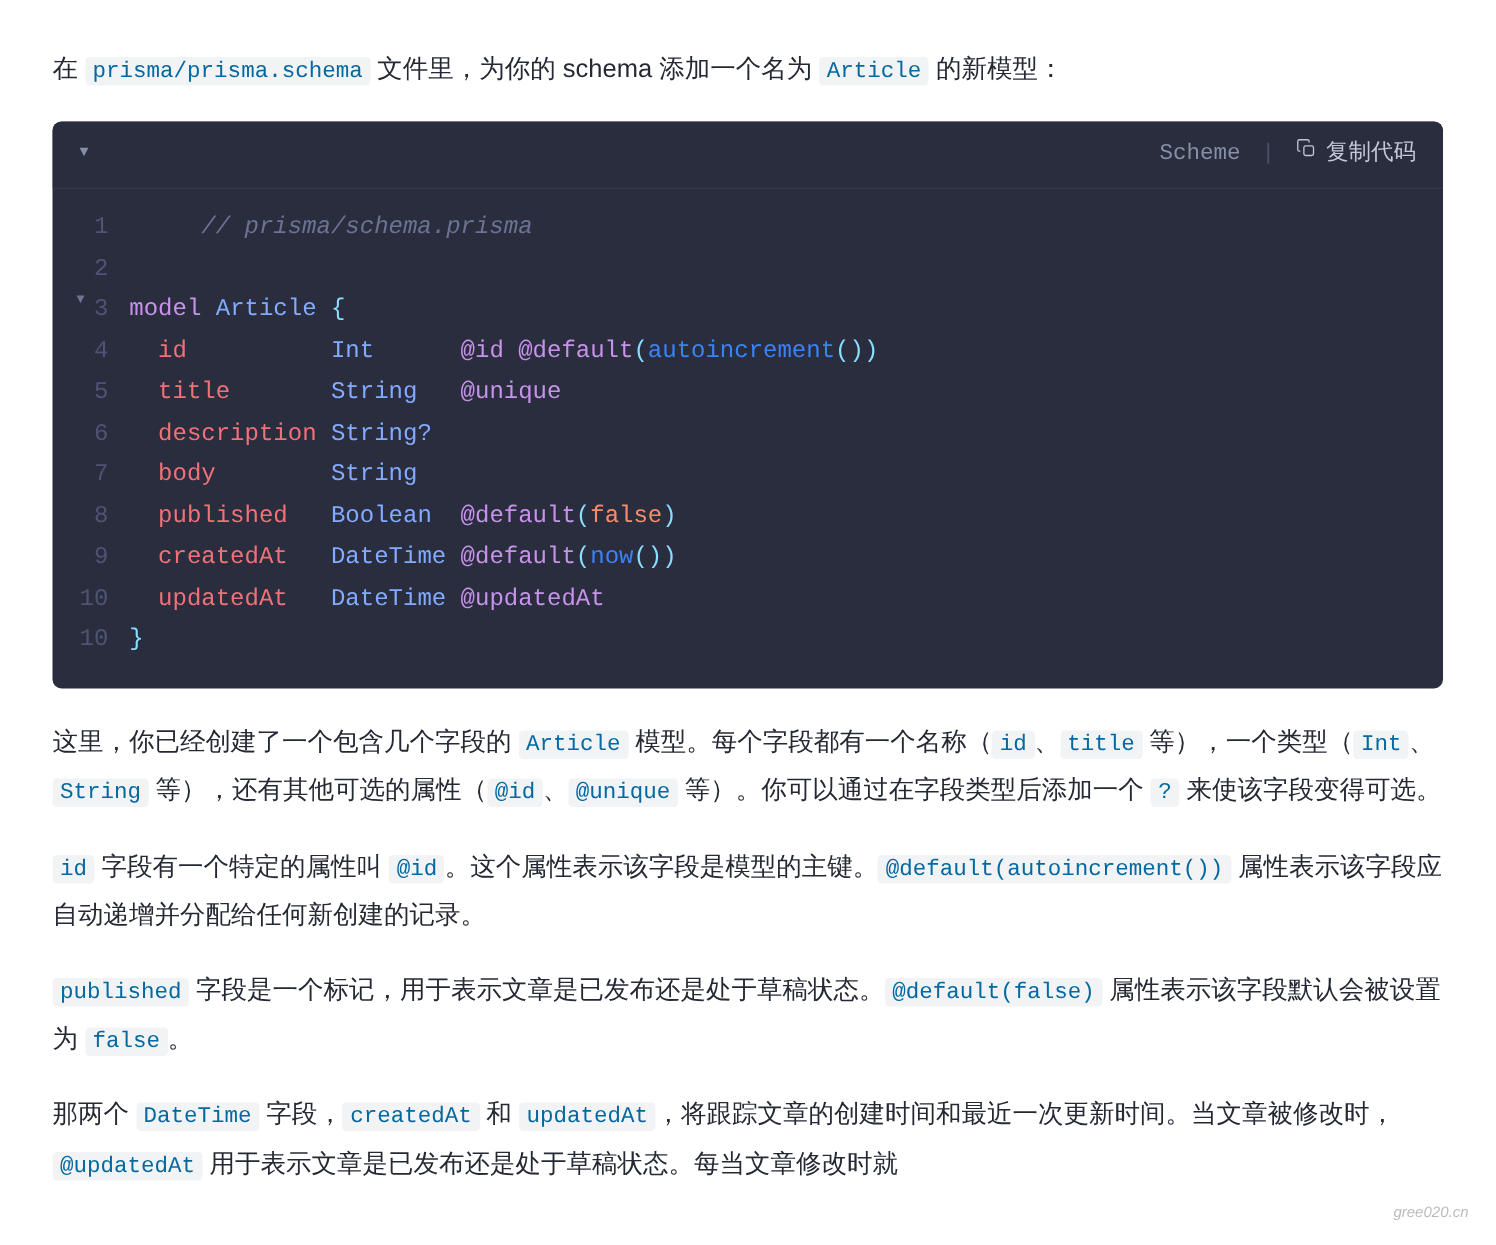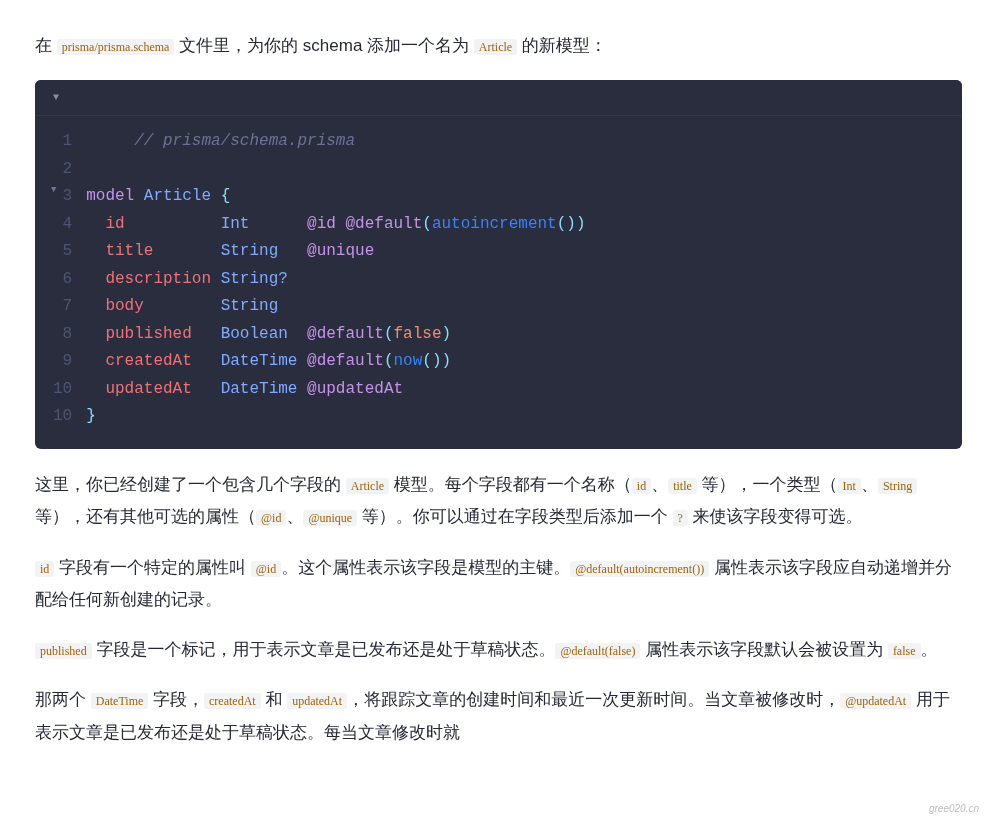--- a/index.html
+++ b/index.html
@@ -17,23 +17,23 @@
       width: 997px;
     }
     .paragraph {
       margin-bottom: 18px;
       font-size: 17px;
     }
     .inline-code {
       background: #f2f3f5;
       border-radius: 3px;
       padding: 1px 5px;
-      font-family: Liberation Serif, serif;
-      font-size: 12px;
-      color: #a16207;
+      font-family: Liberation Mono, monospace;
+      font-size: 15px;
+      color: #0369a1;
     }
     .code-block {
       background: #292d3e;
       border-radius: 6px;
       overflow: hidden;
       margin: 16px 0 20px 0;
       font-family: "SF Mono", Monaco, Menlo, Consolas, "Courier New", monospace;
     }
     .code-header {
       display: flex;
@@ -132,20 +132,33 @@
 <body>
 
 <p class="paragraph">
   <span>在 </span><span class="inline-code">prisma/prisma.schema</span><span> 文件里，为你的 schema 添加一个名为 </span><span class="inline-code">Article</span><span> 的新模型：</span>
 </p>
 
 <div class="code-block">
   <div class="code-header">
     <div class="code-header-left">
       <span class="dropdown-icon">▼</span>
+    </div>
+    <div class="code-header-right">
+      <span class="lang-label">Scheme</span>
+      <span class="divider">|</span>
+      <span class="copy-button">
+        <span class="copy-icon">
+          <svg viewBox="0 0 24 24">
+              <rect x="9" y="9" width="11" height="11" rx="2"></rect>
+              <path d="M5 15H4a2 2 0 0 1-2-2V4a2 2 0 0 1 2-2h9a2 2 0 0 1 2 2v1"></path>
+            </svg>
+        </span>
+        <span>复制代码</span>
+      </span>
     </div>
   </div>
   <div class="code-body">
     <div class="line-numbers">
       <span class="ln">1</span>
       <span class="ln">2</span>
       <span class="ln"><span class="fold-mark">▼</span><span>3</span></span>
       <span class="ln">4</span>
       <span class="ln">5</span>
       <span class="ln">6</span>

